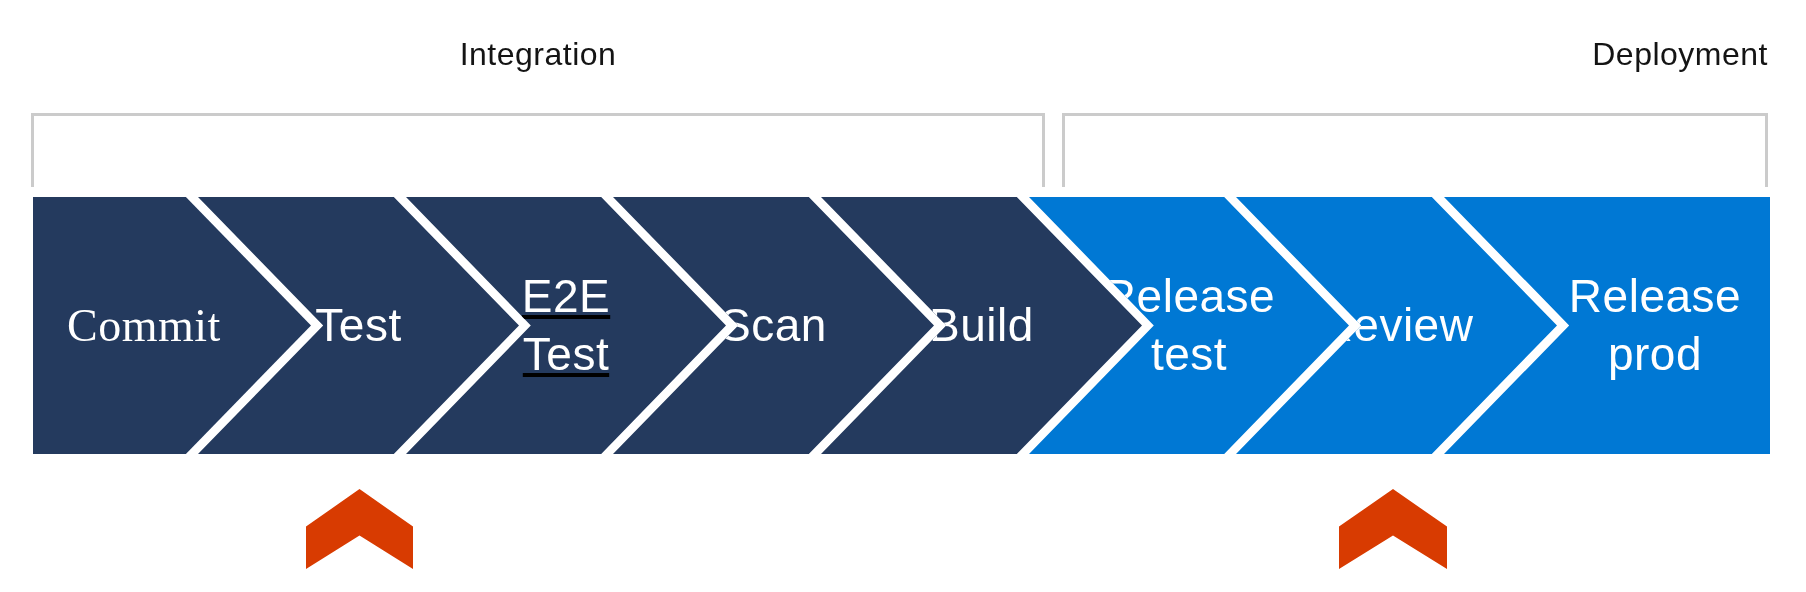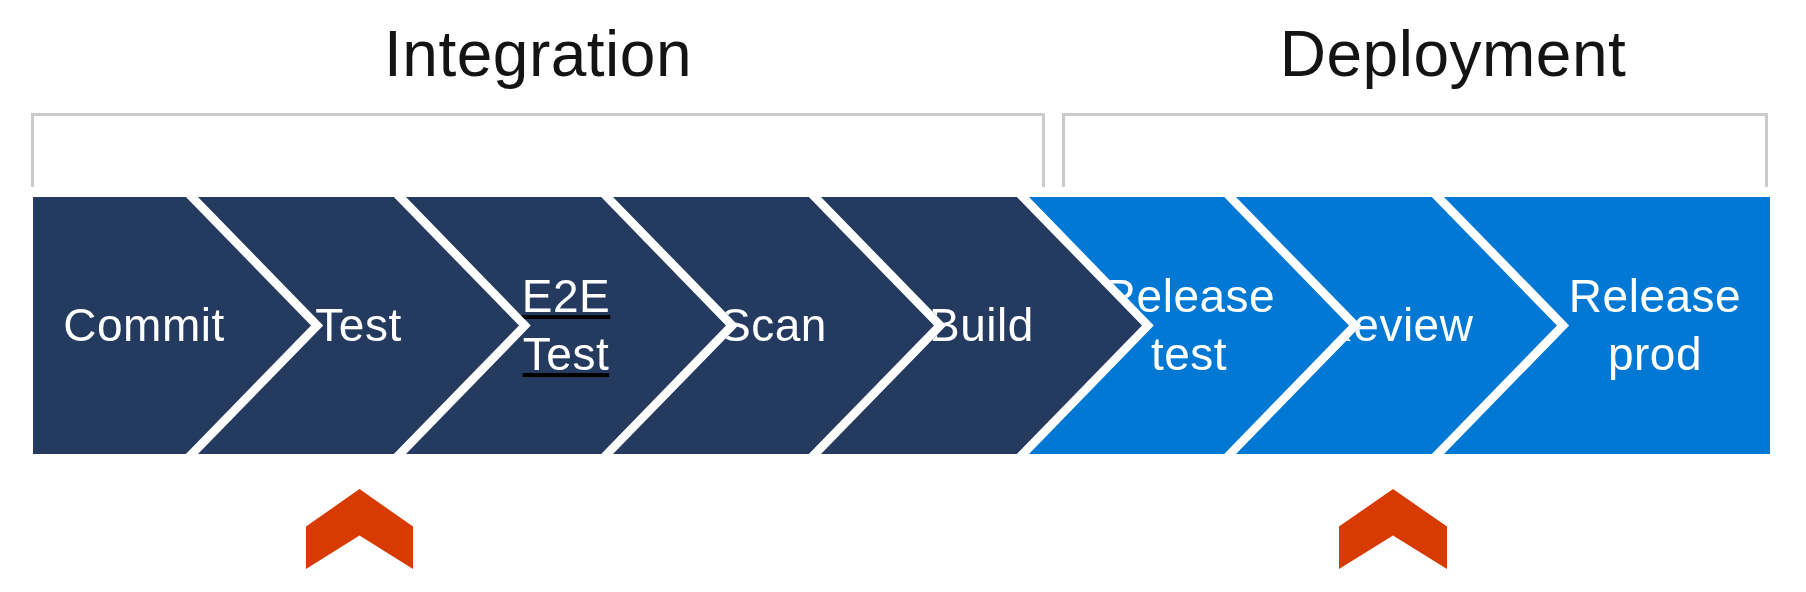--- a/index.html
+++ b/index.html
@@ -12,25 +12,25 @@
   }
   *{margin:0;padding:0;box-sizing:border-box;}
   html,body{width:1806px;height:592px;background:#FFFFFF;overflow:hidden;}
   body{font-family:"Liberation Sans","DejaVu Sans",sans-serif;position:relative;}
 
   .canvas{position:absolute;inset:0;background:#FFFFFF;}
 
   
   .section-title{
     position:absolute;top:26px;height:56px;line-height:56px;
-    text-align:center;font-size:64px;font-weight:400;color:var(--title-text);
+    text-align:center;font-size:32px;font-weight:400;color:var(--title-text);
     letter-spacing:0.5px;
   }
   .t1{left:31px;width:1014px;}
-  .t2{left:1100px;width:706px;}
+  .t2{left:1062px;width:706px;text-align:right;}
 
   
   .bracket{
     position:absolute;top:113px;height:74px;
     border:3px solid var(--bracket-stroke);border-bottom:none;
     background:transparent;
   }
   .b1{left:31px;width:1014px;}
   .b2{left:1062px;width:706px;}
 
@@ -42,21 +42,21 @@
   .stage.navy{background:var(--integration-fill);}
   .stage.blue{background:var(--deployment-fill);}
   .stage.first{clip-path:polygon(0% 0%,55% 0%,100% 50%,55% 100%,0% 100%);}
   .stage.mid{clip-path:polygon(0% 0%,61% 0%,100% 50%,61% 100%,0% 100%,39% 50%);}
   .stage.last{clip-path:polygon(0% 0%,100% 0%,100% 100%,0% 100%,38.4% 50%);}
 
   .stage-label{
     color:var(--label-text);font-size:46px;font-weight:400;line-height:1.25;
     text-align:center;white-space:pre-line;letter-spacing:0.5px;
   }
-  .s0{left:33px;width:278px;}   .s0 .stage-label{transform:translateX(-28px);}
+  .s0{left:33px;width:278px;font-family:Liberation Serif, serif;}   .s0 .stage-label{transform:translateX(-28px);}
   .s1{left:198px;width:321px;}
   .s2{left:406px;width:320px;text-decoration:underline;}
   .s3{left:613px;width:321px;}
   .s4{left:821px;width:321px;}
   .s5{left:1029px;width:320px;}
   .s6{left:1236px;width:321px;}
   .s7{left:1444px;width:326px;} .s7 .stage-label{transform:translateX(48px);}
 
   
   .marker{

